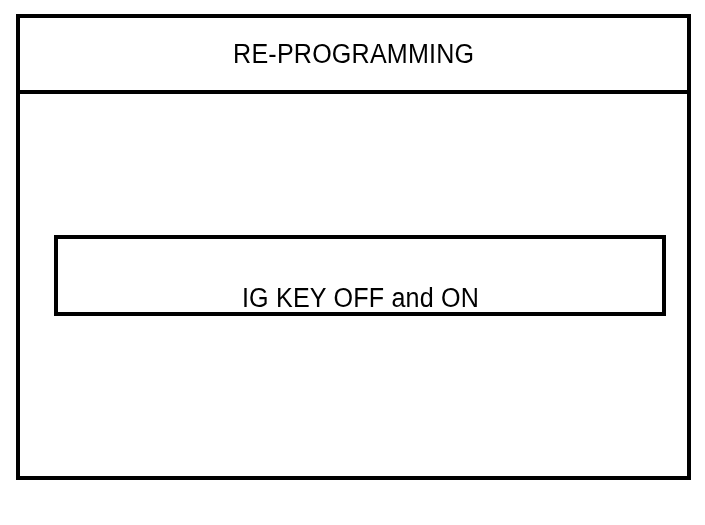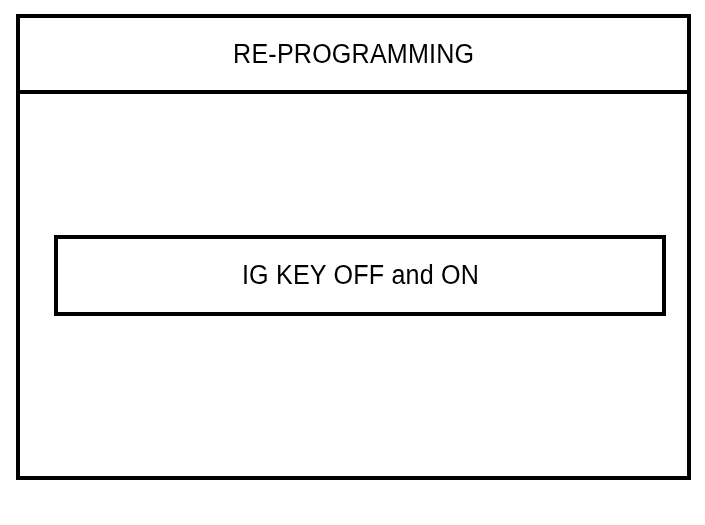--- a/index.html
+++ b/index.html
@@ -71,21 +71,21 @@
   .message-box {
     position: absolute;
     left: 34px;
     top: 141px;
     width: 612px;
     height: 81px;
     box-sizing: border-box;
     border: 4px solid #000000;
     background: #ffffff;
     display: flex;
-    align-items: center;
+    align-items: flex-end;
     justify-content: center;
   }
 
   .message-text {
     font-size: 27px;
     line-height: 1;
     color: #000000;
     font-weight: 400;
     letter-spacing: 0.2px;
     transform: scaleX(0.93);

